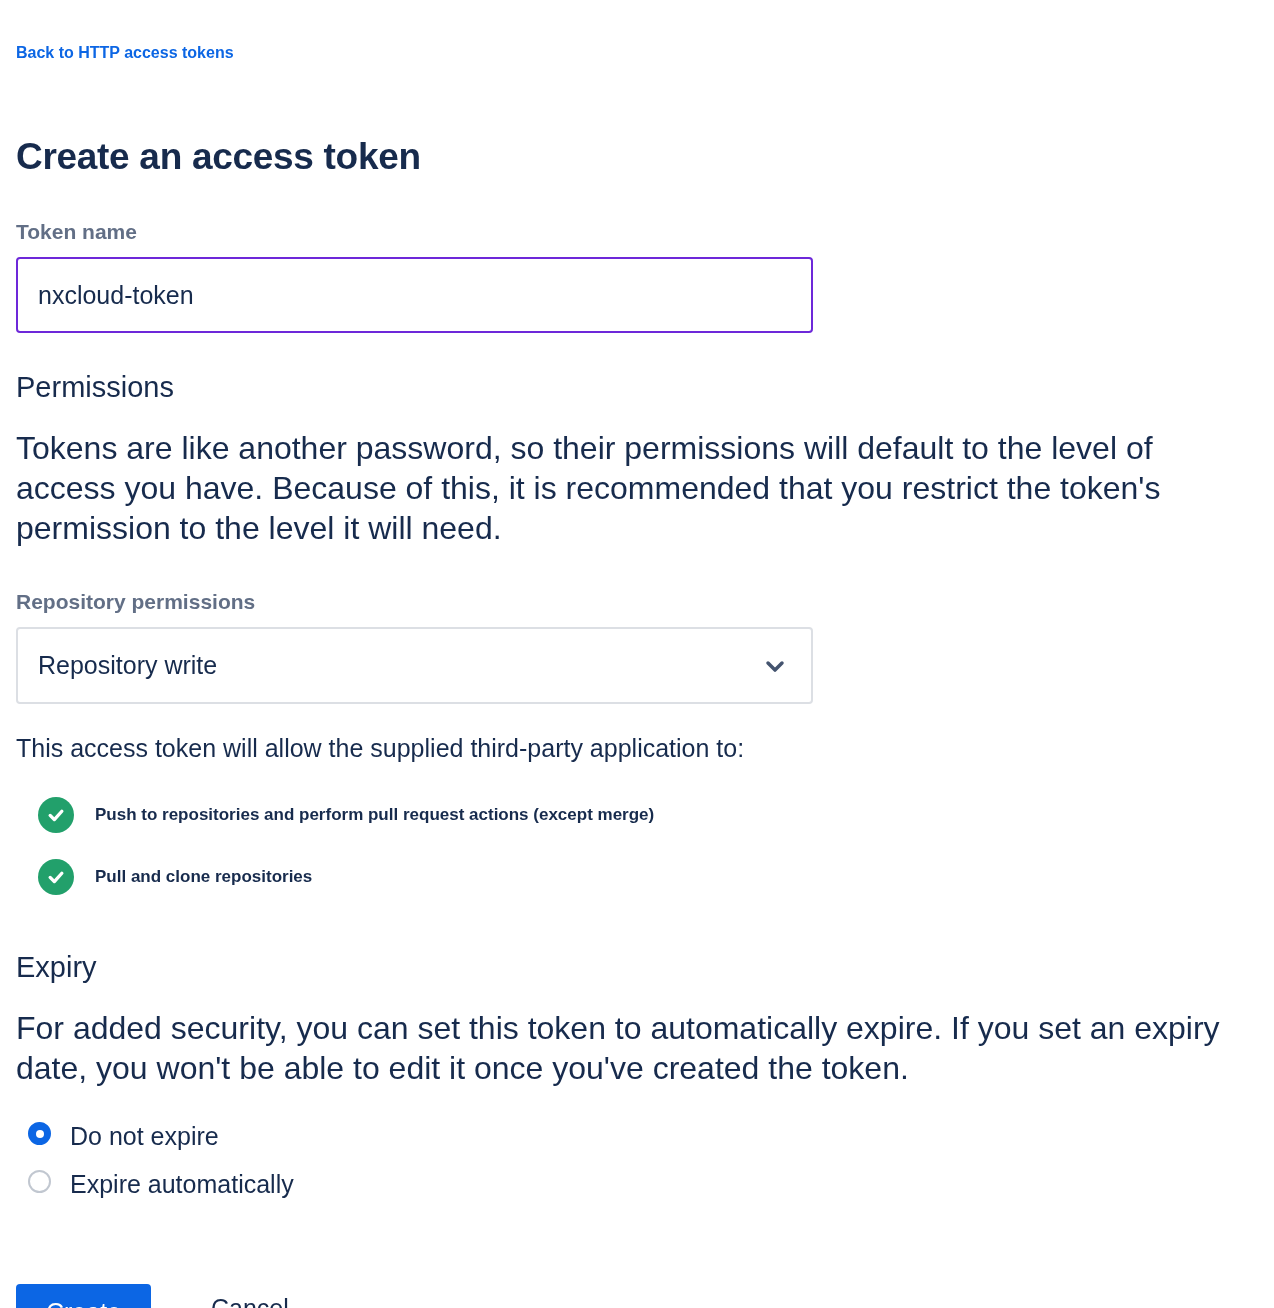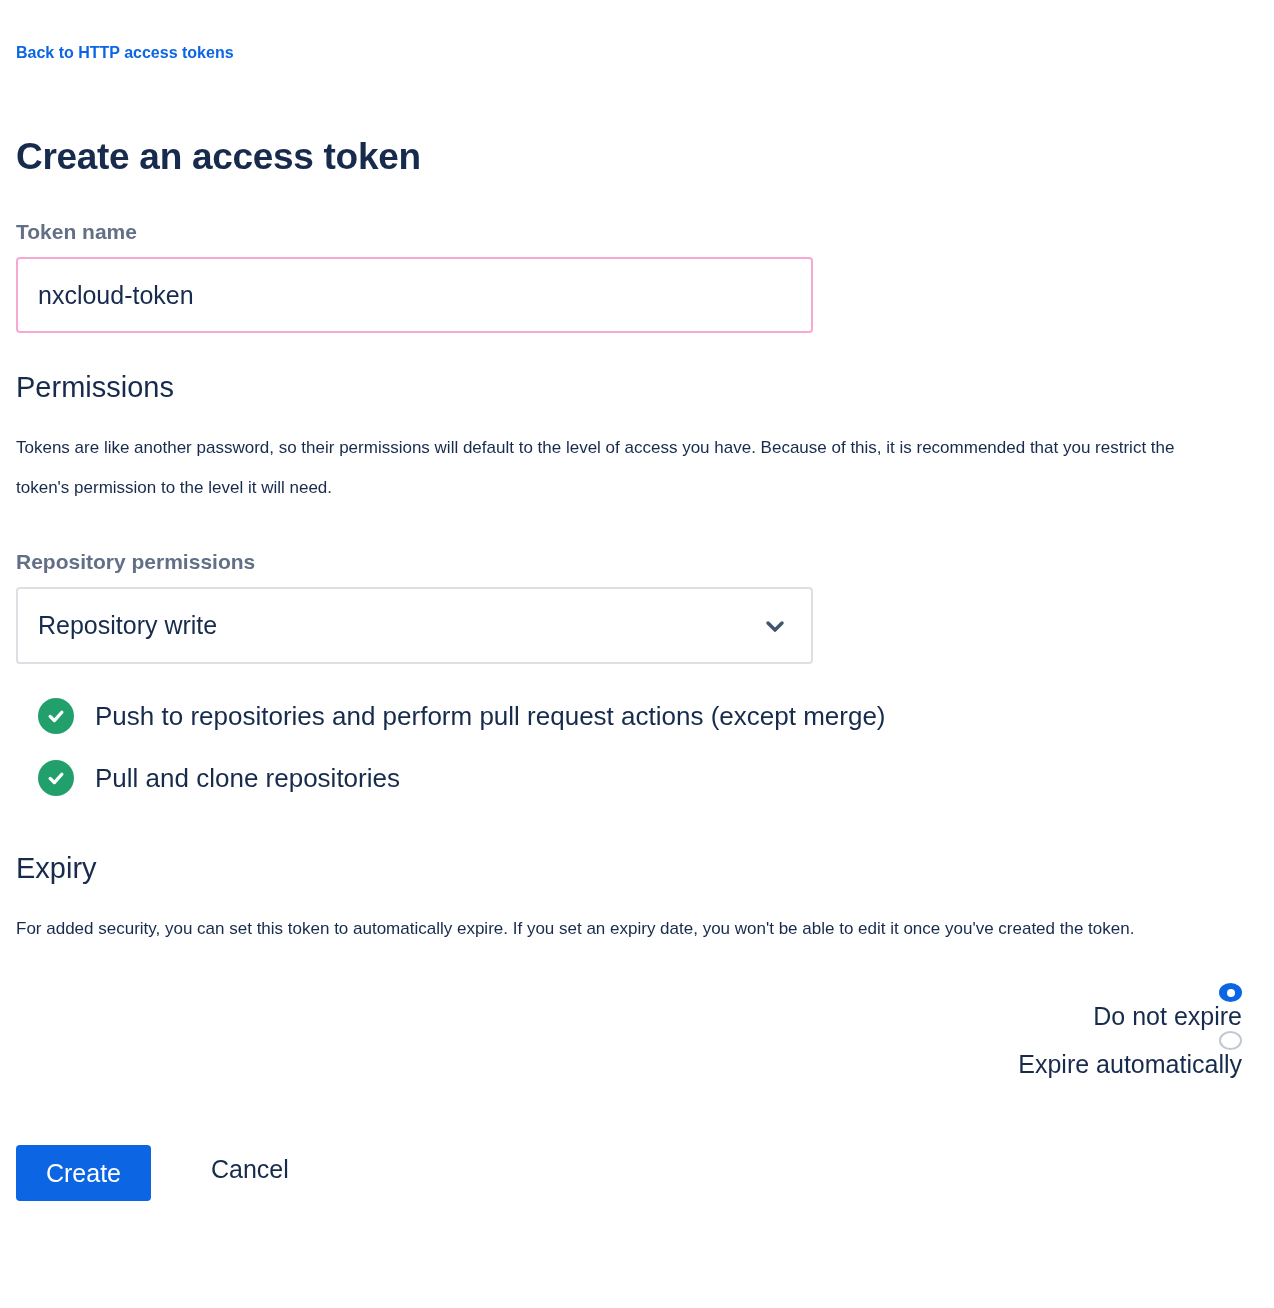--- a/index.html
+++ b/index.html
@@ -33,38 +33,38 @@
     display: block;
     margin-top: 42px;
     font-size: 21px;
     font-weight: 700;
     color: #626F86;
   }
   .text-input {
     margin-top: 13px;
     width: 797px;
     height: 76px;
-    border: 2px solid #f9a8d4;
+    border: 2px solid #6d28d9;
     border-radius: 4px;
     padding: 0 20px;
     font-family: "Liberation Sans", sans-serif;
     font-size: 25px;
     color: #172B4D;
     outline: none;
     background: #FFFFFF;
   }
   .section-heading {
     margin-top: 38px;
     font-size: 29px;
     font-weight: 500;
     color: #172B4D;
   }
   .body-text {
     margin-top: 24px;
-    font-size: 17px;
+    font-size: 32px;
     line-height: 40px;
     color: #172B4D;
     max-width: 1212px;
   }
   .select-box {
     margin-top: 13px;
     width: 797px;
     height: 77px;
     border: 2px solid #DCDFE4;
     border-radius: 4px;
@@ -97,31 +97,31 @@
     min-width: 36px;
     border-radius: 50%;
     background: #22A06B;
     display: flex;
     align-items: center;
     justify-content: center;
     margin-left: 22px;
   }
   .capability-text {
     margin-left: 21px;
-    font-size: 26px;
-    color: #172B4D;
+    font-size: 17px;
+    color: #172B4D;
+    font-weight: bold;
   }
   .expiry-heading { margin-top: 56px; }
   .radio-group { margin-top: 34px; }
   .radio-row {
     display: flex;
-    align-items: flex-end;
+    align-items: flex-start;
     height: 48px;
     cursor: pointer;
-    flex-direction: column;
   }
   .radio-circle {
     width: 23px;
     height: 23px;
     min-width: 23px;
     border-radius: 50%;
     margin-left: 12px;
     background: #FFFFFF;
     border: 2px solid #C1C7D0;
     display: flex;
@@ -191,20 +191,21 @@
   <label class="field-label">Repository permissions</label>
   <div class="select-box">
     <span class="selected-value">Repository write</span>
     <span class="chevron-icon">
       <svg width="28" height="28" viewBox="0 0 24 24" fill="none">
         <path d="M6 9.5L12 15.5L18 9.5" stroke="#44546F" stroke-width="3" stroke-linecap="round" stroke-linejoin="round"></path>
       </svg>
     </span>
   </div>
 
+  <p class="allow-intro">This access token will allow the supplied third-party application to:</p>
 
   <div class="capability-list">
     <div class="capability-row">
       <span class="check-circle">
         <svg width="20" height="20" viewBox="0 0 24 24" fill="none">
           <path d="M5 12.5L10 17.5L19 7.5" stroke="#FFFFFF" stroke-width="4" stroke-linecap="round" stroke-linejoin="round"></path>
         </svg>
       </span>
       <span class="capability-text">Push to repositories and perform pull request actions (except merge)</span>
     </div>

